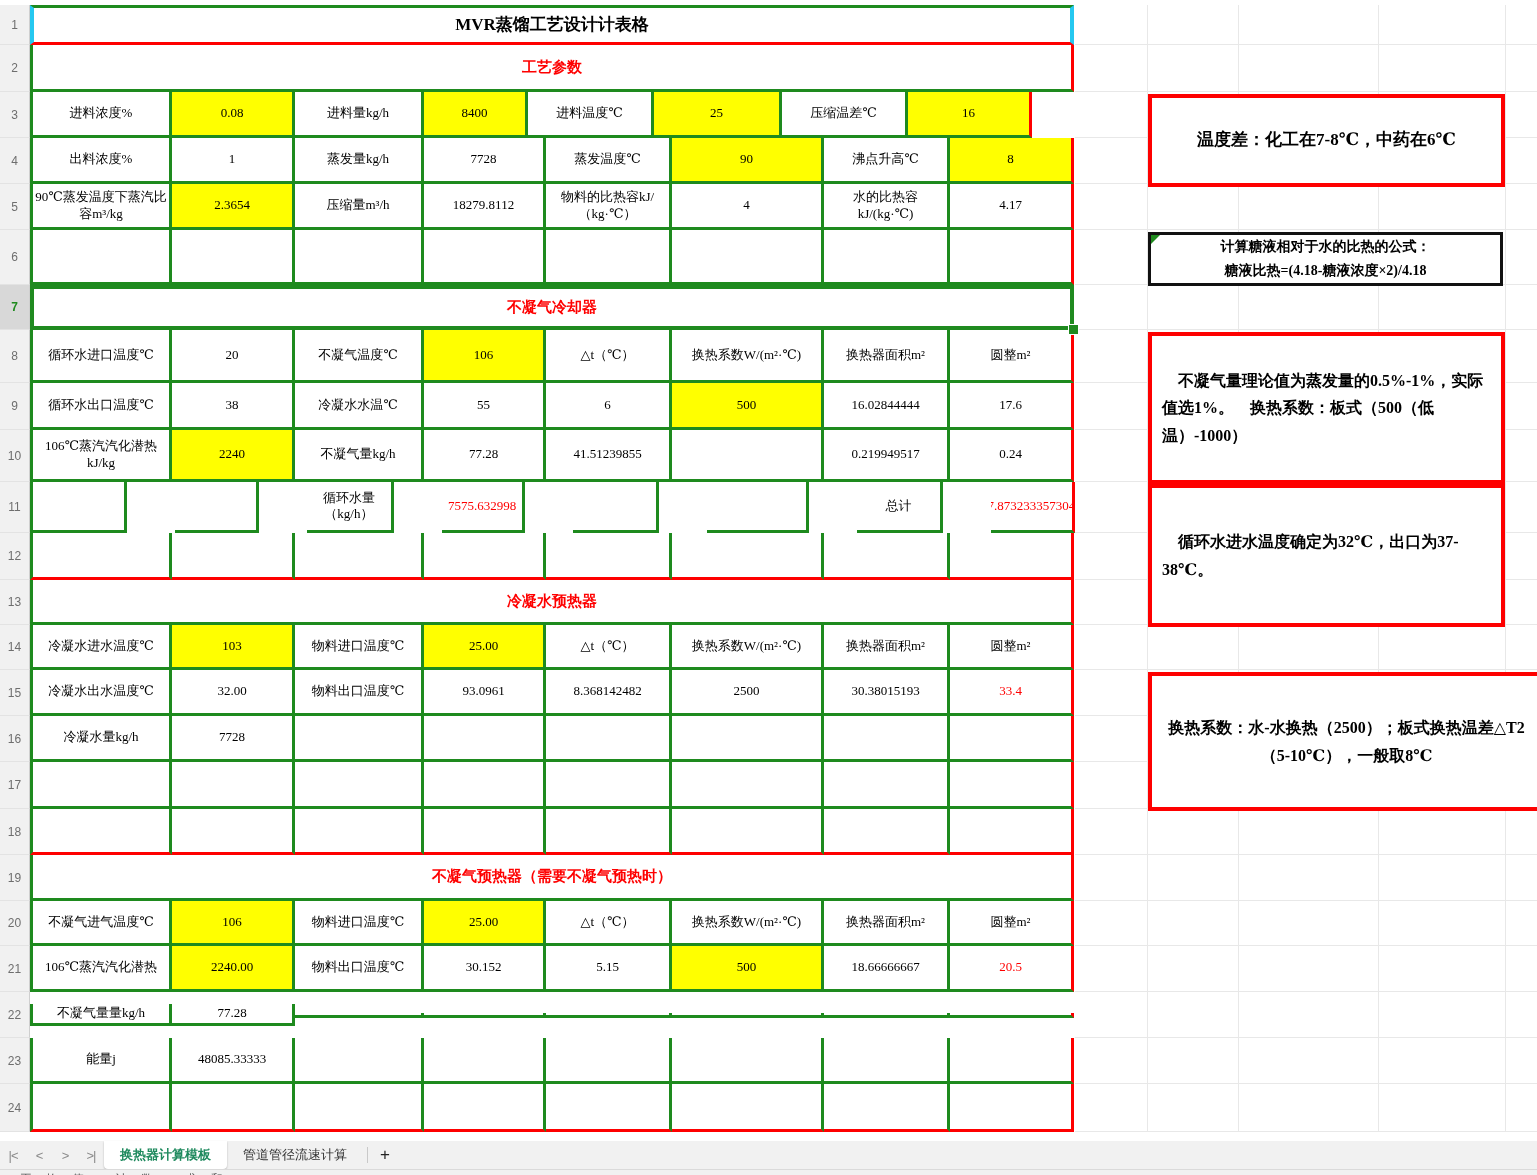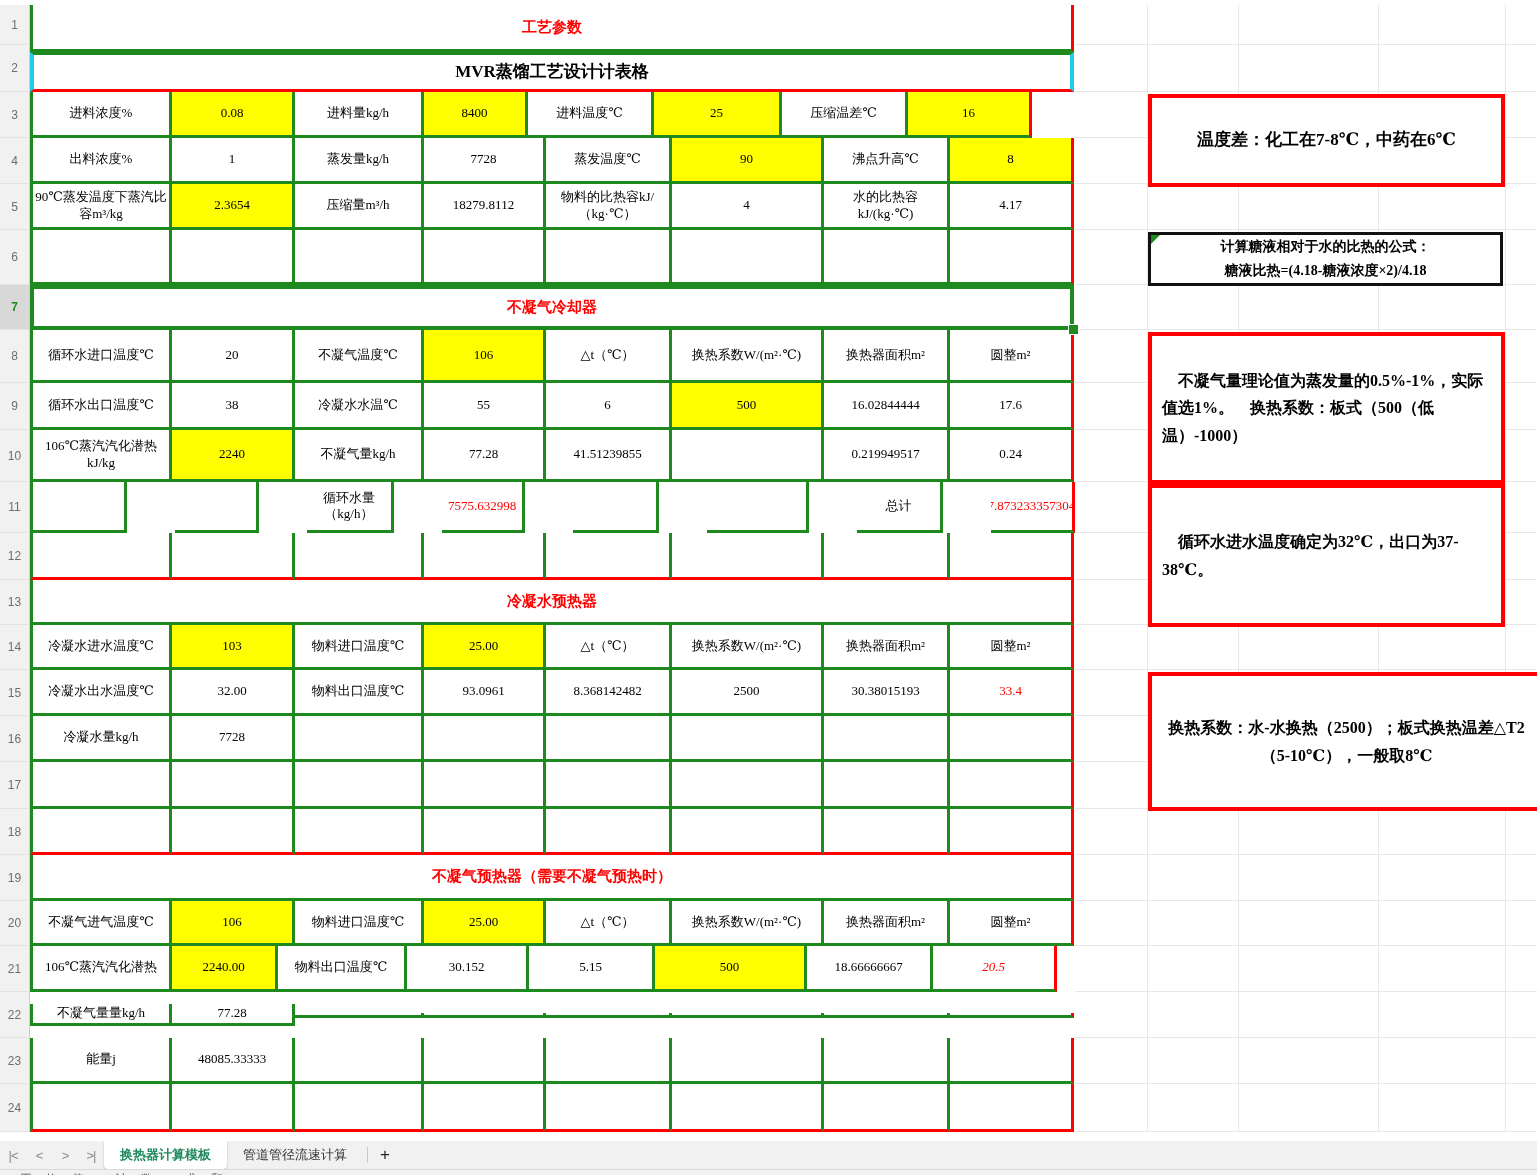--- a/index.html
+++ b/index.html
@@ -110,25 +110,25 @@
     <div class="rh" style="height: 46px;">18</div>
     <div class="rh" style="height: 46px;">19</div>
     <div class="rh" style="height: 45px;">20</div>
     <div class="rh" style="height: 46px;">21</div>
     <div class="rh" style="height: 46px;">22</div>
     <div class="rh" style="height: 46px;">23</div>
     <div class="rh" style="height: 48px;">24</div>
   </div>
 
 <div id="grid">
+    <div class="row row-title" style="height: 40px;">
+      <div class="cell" style="width: 1044px;">MVR蒸馏工艺设计计表格</div>
+    </div>
     <div class="row row-section" style="height: 47px;">
       <div class="cell" style="width: 1044px;">工艺参数</div>
-    </div>
-    <div class="row row-title" style="height: 40px;">
-      <div class="cell" style="width: 1044px;">MVR蒸馏工艺设计计表格</div>
     </div>
     <div class="row" style="height: 46px;">
       <div class="cell first" style="width: 142px;">进料浓度%</div>
       <div class="cell bg-y" style="width: 123px;">0.08</div>
       <div class="cell" style="width: 129px;">进料量kg/h</div>
       <div class="cell bg-y" style="width: 104px;">8400</div>
       <div class="cell" style="width: 126px;">进料温度℃</div>
       <div class="cell bg-y" style="width: 128px;">25</div>
       <div class="cell" style="width: 126px;">压缩温差℃</div>
       <div class="cell lastred bg-y" style="width: 124px;">16</div>
@@ -277,27 +277,27 @@
       <div class="cell bg-y" style="width: 123px;">106</div>
       <div class="cell" style="width: 129px;">物料进口温度℃</div>
       <div class="cell bg-y" style="width: 122px;">25.00</div>
       <div class="cell" style="width: 126px;">△t（℃）</div>
       <div class="cell" style="width: 152px;">换热系数W/(m²·℃)</div>
       <div class="cell" style="width: 126px;">换热器面积m²</div>
       <div class="cell lastred" style="width: 124px;">圆整m²</div>
     </div>
     <div class="row" style="height: 46px;">
       <div class="cell first" style="width: 142px;">106℃蒸汽汽化潜热</div>
-      <div class="cell bg-y" style="width: 106px;">2240.00</div>
+      <div class="cell bg-y" style="width: 123px;">2240.00</div>
       <div class="cell" style="width: 129px;">物料出口温度℃</div>
       <div class="cell" style="width: 122px;">30.152</div>
       <div class="cell" style="width: 126px;">5.15</div>
       <div class="cell bg-y" style="width: 152px;">500</div>
       <div class="cell" style="width: 126px;">18.66666667</div>
-      <div class="cell lastred t-red" style="width: 124px; font-style: italic;">20.5</div>
+      <div class="cell lastred t-red" style="width: 124px;">20.5</div>
     </div>
     <div class="row" style="height: 46px; align-items: center;">
       <div class="cell first" style="width: 142px;">不凝气量量kg/h</div>
       <div class="cell" style="width: 123px;">77.28</div>
       <div class="cell" style="width: 129px;"></div>
       <div class="cell" style="width: 122px;"></div>
       <div class="cell" style="width: 126px;"></div>
       <div class="cell" style="width: 152px;"></div>
       <div class="cell" style="width: 126px;"></div>
       <div class="cell lastred" style="width: 124px;"></div>

